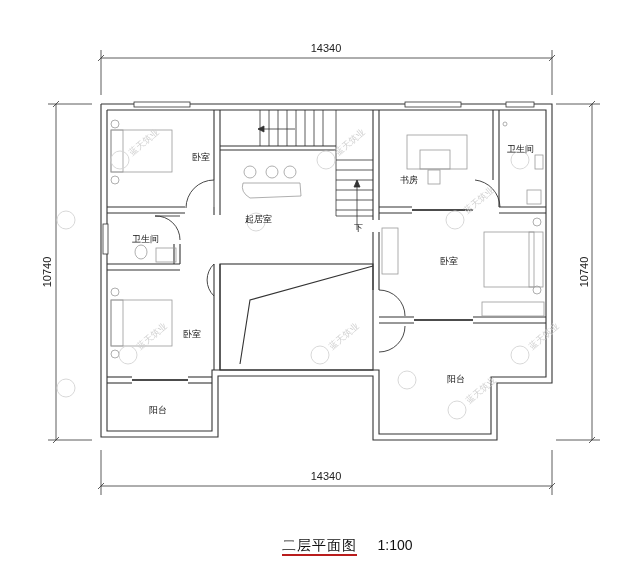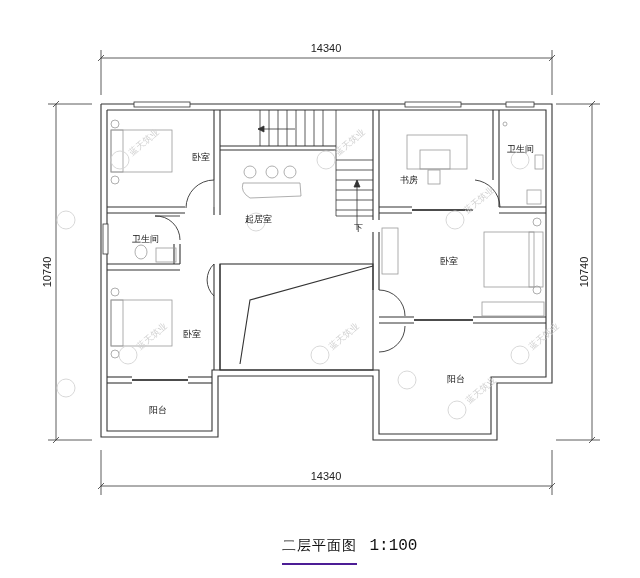--- a/index.html
+++ b/index.html
@@ -3,22 +3,22 @@
 <meta charset="utf-8">
 <style>
   html, body { margin: 0; padding: 0; background: #ffffff; }
   body { width: 640px; height: 578px; position: relative; overflow: hidden;
          font-family: "DejaVu Sans", sans-serif; }
   #plan { position: absolute; left: 0; top: 0; }
   .dim-text { font-family: "Liberation Sans", sans-serif; font-size: 11px; fill: #222; }
   .room-label { font-family: "DejaVu Sans", sans-serif; font-size: 9px; fill: #111; }
   .title { position: absolute; left: 282px; top: 537px; font-size: 14px; color: #111;
            font-family: "DejaVu Sans", sans-serif; }
-  .title-main { border-bottom: 2px solid #4c1d95; padding-bottom: 10px; letter-spacing: 1px; }
-  .title-scale { margin-left: 8px; font-family: Liberation Mono, monospace; font-size: 16px; }
+  .title-main { border-bottom: 2px solid #b91c1c; padding-bottom: 1px; letter-spacing: 1px; }
+  .title-scale { margin-left: 16px; font-family: Liberation Sans, sans-serif; font-size: 14px; }
   .wm { font-family: "DejaVu Sans", sans-serif; font-size: 9px; fill: #cfcfcf; }
 </style>
 </head>
 <body>
 
 <svg id="plan" width="640" height="578" viewBox="0 0 640 578">
 
   <g stroke="#333" stroke-width="0.8">
     <line x1="101" y1="58" x2="552" y2="58"></line>
     <line x1="101" y1="50" x2="101" y2="95"></line>

